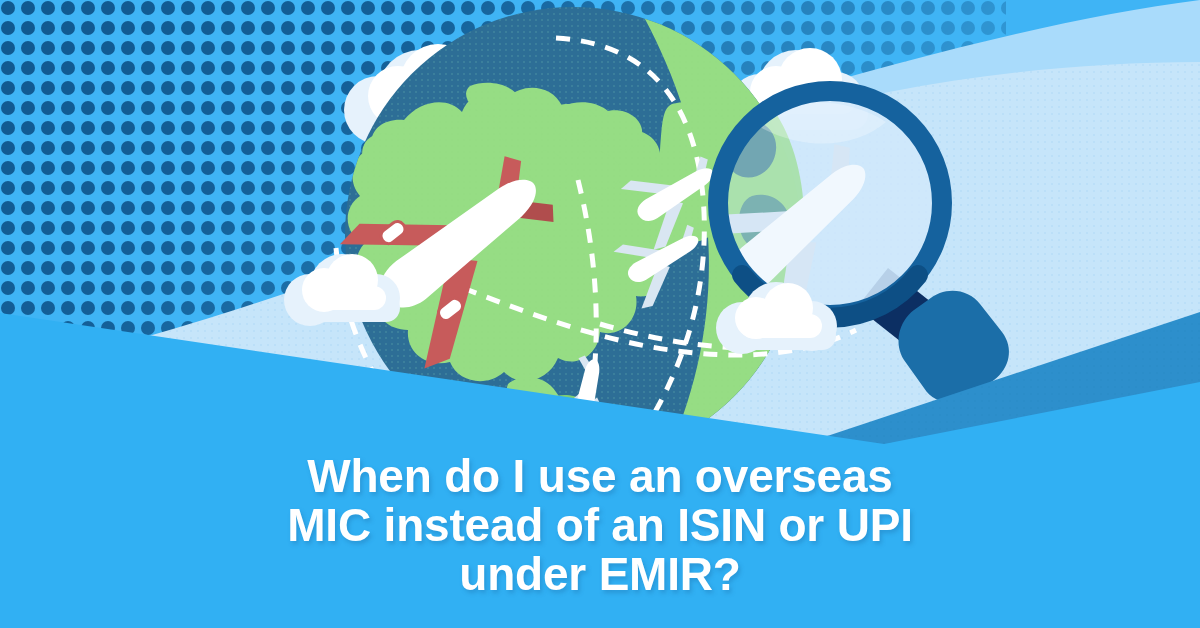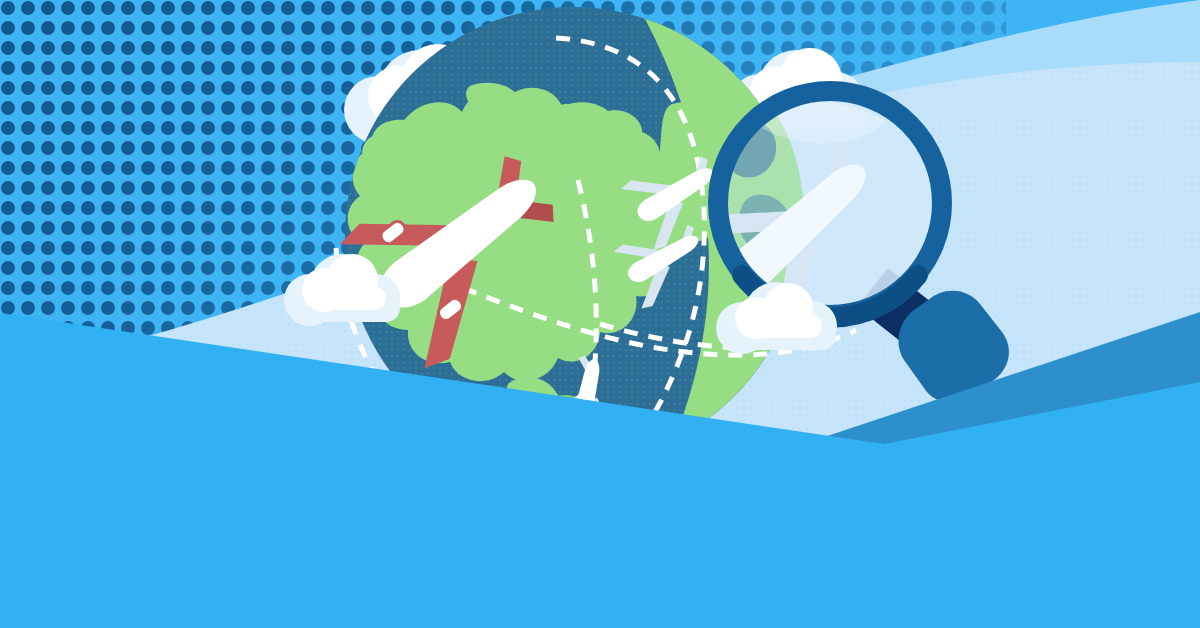--- a/index.html
+++ b/index.html
@@ -289,14 +289,19 @@
   </svg>
 
   <svg class="layer" viewBox="0 0 1200 628" preserveAspectRatio="none" style="z-index:20;">
 
     <path d="M 1200 312 L 1200 628 L 250 628 Z" fill="#2d8fcc"></path>
     <path d="M 1200 312 L 1200 628 L 250 628 Z" fill="url(#microDots)" opacity="0.5"></path>
 
     <path d="M 0 313 L 884 444 L 1200 382 L 1200 628 L 0 628 Z" fill="#31b0f3"></path>
   </svg>
 
+  <div id="title-block">
+    <h1 id="title-text">When do I use an overseas
+MIC instead of an ISIN or UPI
+under EMIR?</h1>
+  </div>
 
 </div>
 
 </body></html>

